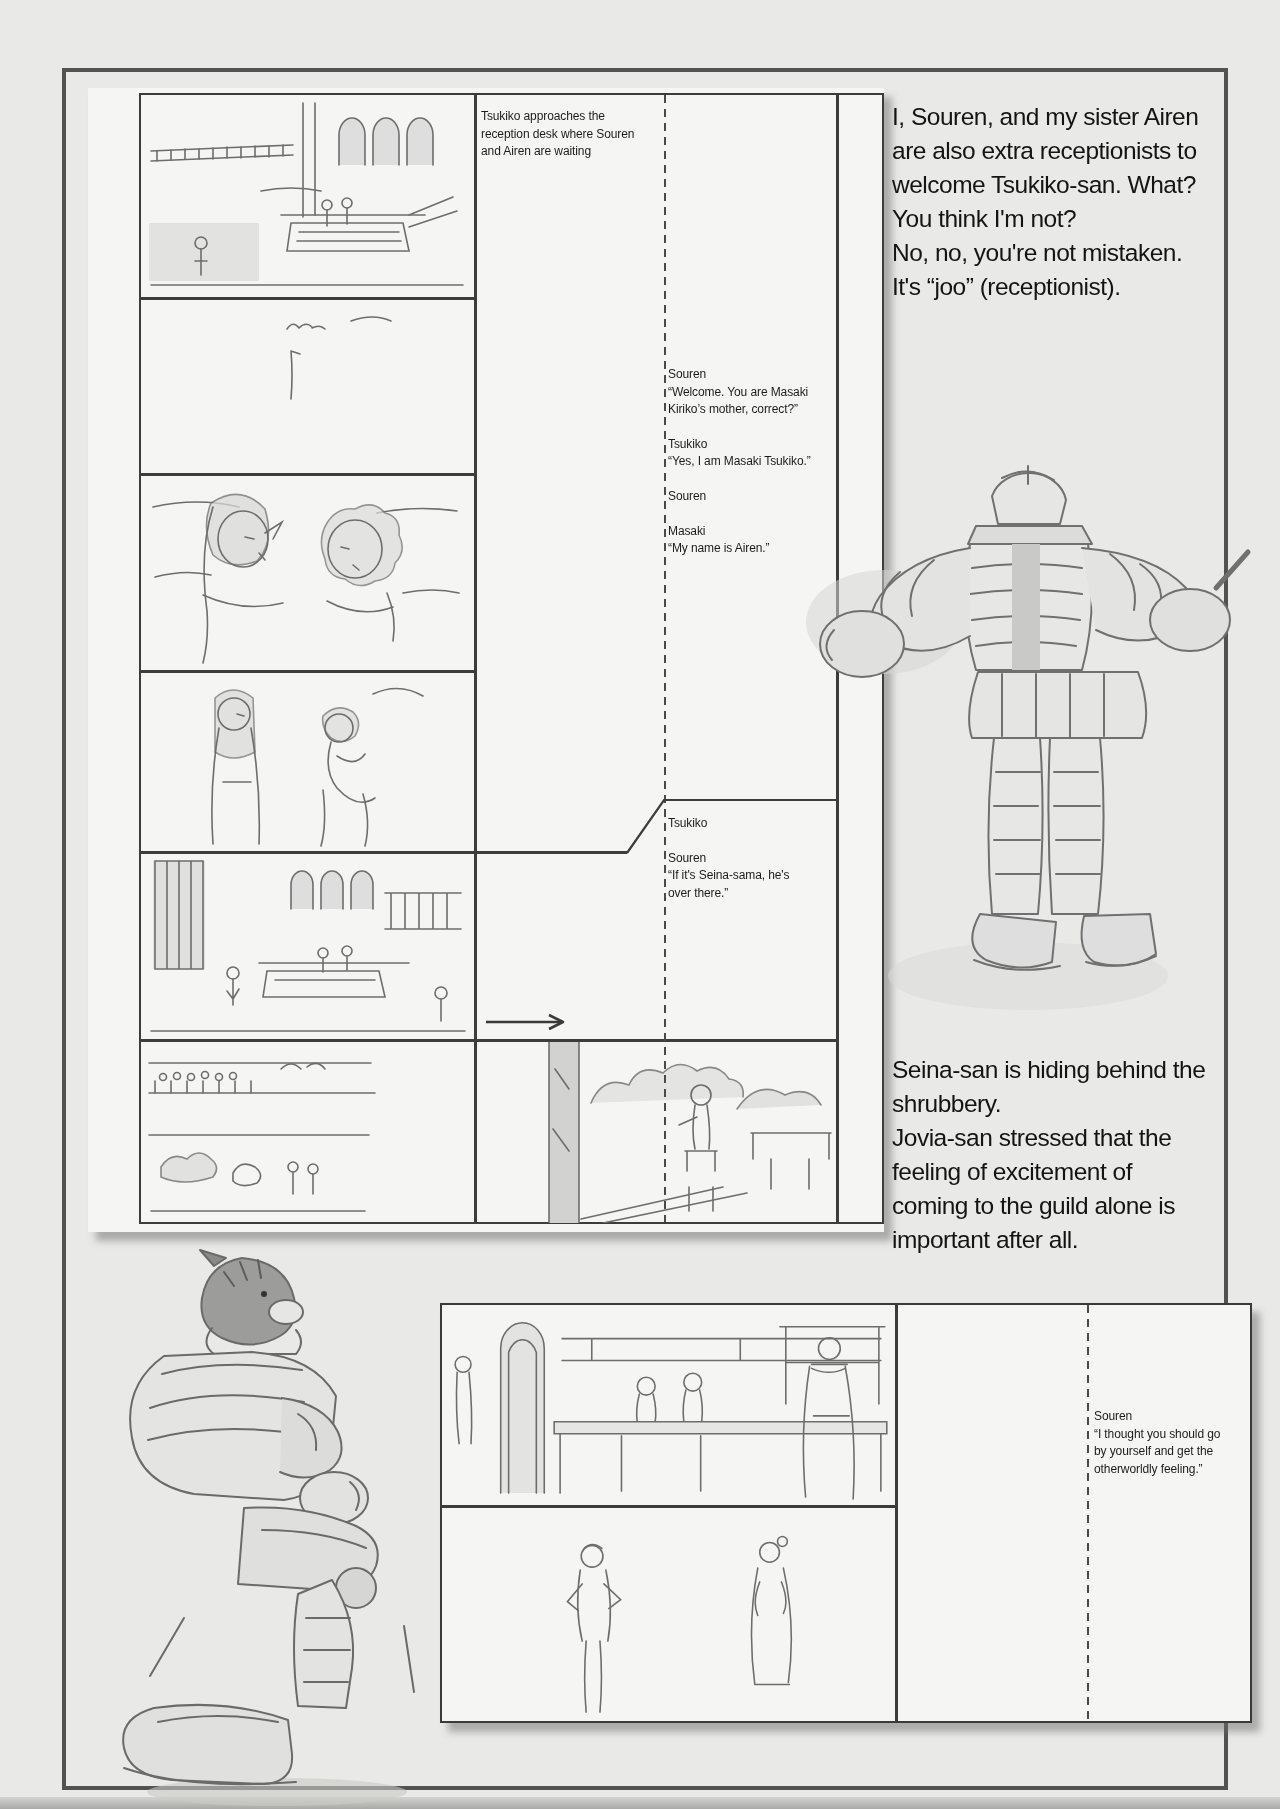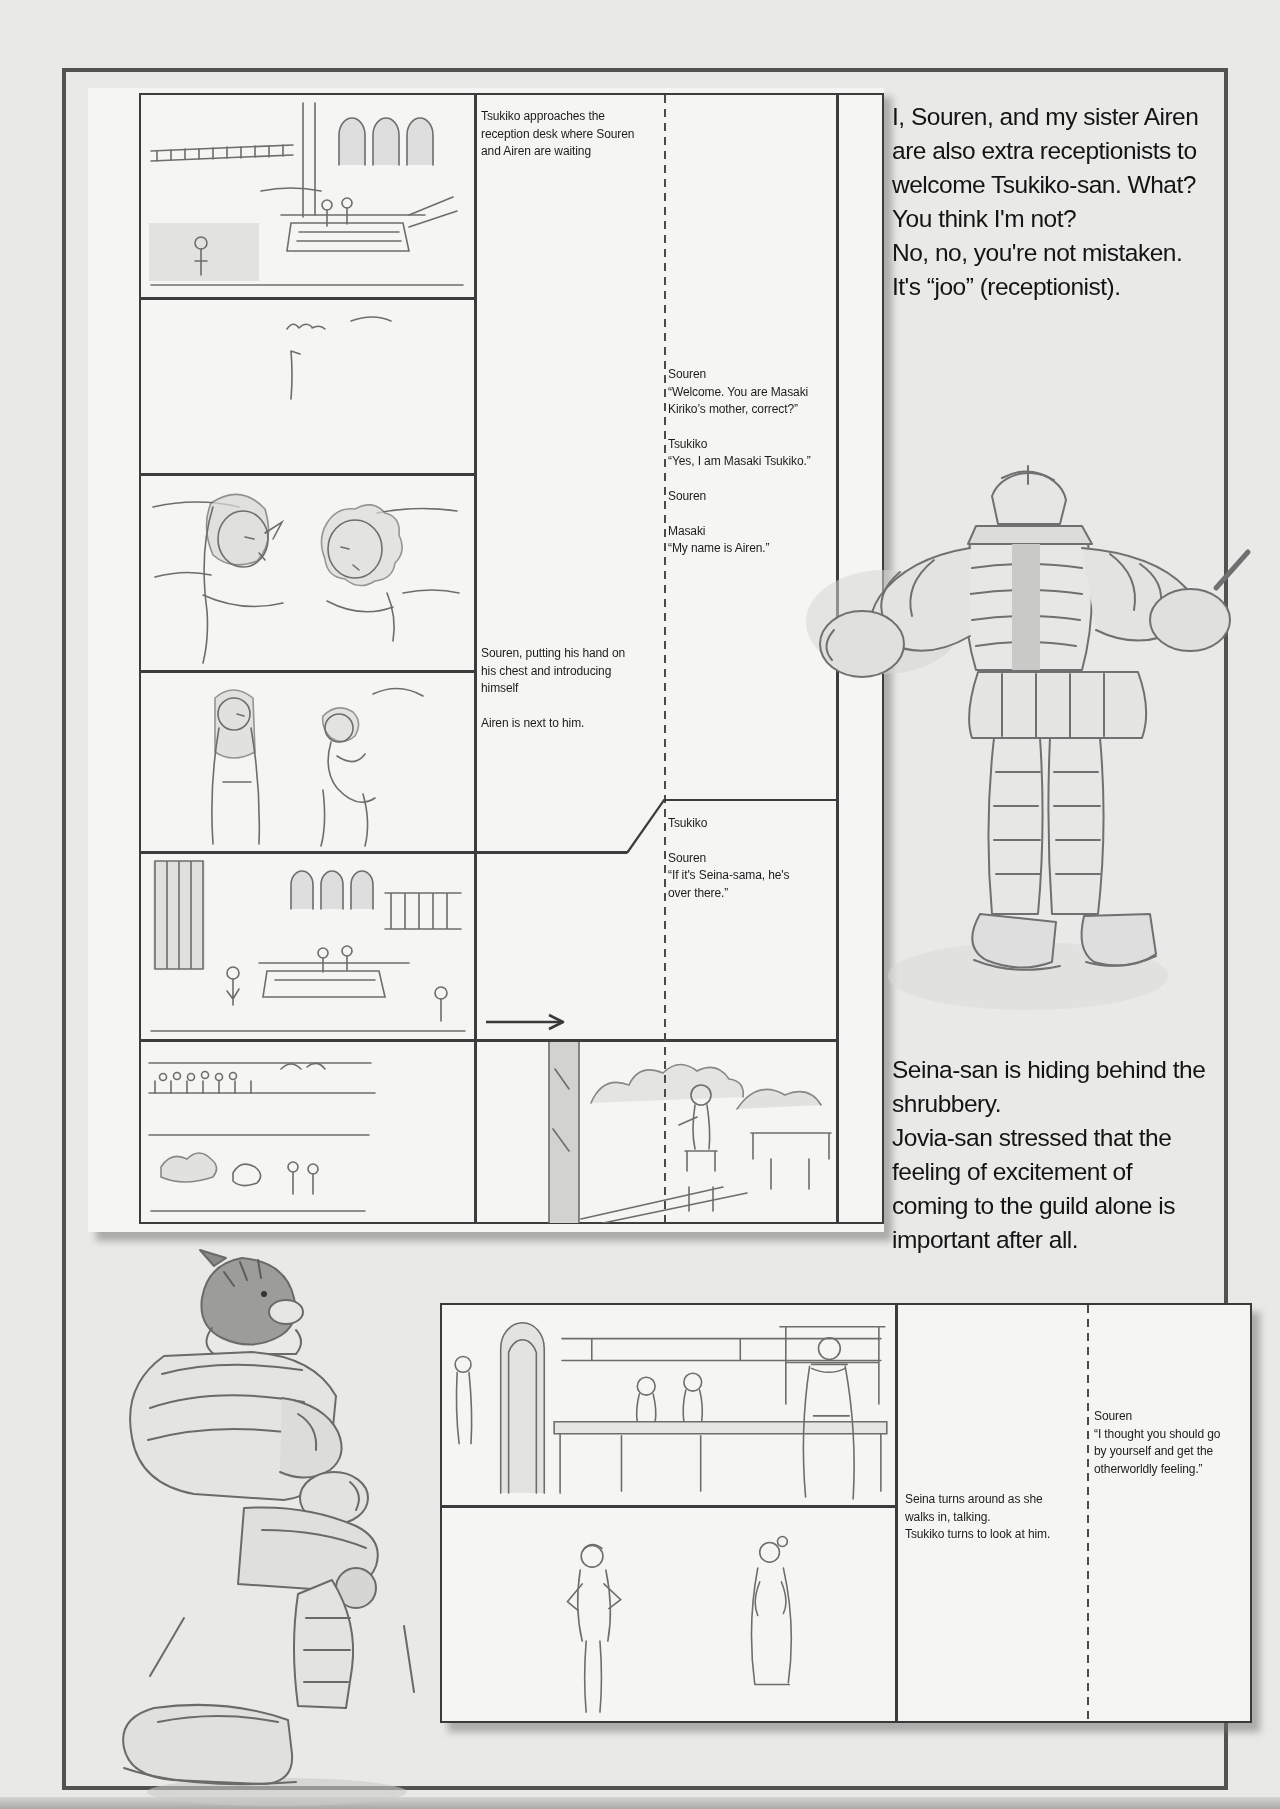--- a/index.html
+++ b/index.html
@@ -165,25 +165,20 @@
       <div class="vline" style="left:695px"></div>
 
       <svg style="position:absolute;left:480px;top:698px" width="220" height="66" viewBox="0 0 220 66">
         <polyline points="6,60 43,7 217,7" fill="none" stroke="#3c3c3c" stroke-width="2.2"></polyline>
       </svg>
     </div>
 
     <div class="txt pre" style="left:393px;top:20px">Tsukiko approaches the
 reception desk where Souren
 and Airen are waiting</div>
-    <div class="txt pre" style="left:393px;top:557px">Souren, putting his hand on
-his chest and introducing
-himself
-
-Airen is next to him.</div>
 
     <svg class="sketch" style="left:395px;top:924px" width="92" height="20" viewBox="0 0 92 20">
       <line x1="3" y1="10" x2="78" y2="10" stroke="#3a3a3a" stroke-width="2.6"></line>
       <polyline points="66,3 80,10 66,17" fill="none" stroke="#3a3a3a" stroke-width="2.6" stroke-linejoin="round"></polyline>
     </svg>
 
     <div class="txt" style="left:580px;top:278px">
       <div class="d-entry">
         <div class="pre">Souren</div>
         <div class="pre">“Welcome. You are Masaki
@@ -315,23 +310,20 @@
           <circle cx="343" cy="37" r="5"></circle>
         <path d="M318,64 q-11,58 -3,118 M344,64 q13,58 5,116 M316,182 h34"></path>
         <path d="M320,78 q-8,20 -2,34 M342,78 q8,20 2,32"></path>
       </g>
     </svg>
 
     <div class="hline" style="top:200px;left:0;width:453px"></div>
     <div class="vline" style="left:453px"></div>
     <div class="vline dash" style="left:645px"></div>
 
-    <div class="txt pre" style="left:463px;top:186px">Seina turns around as she
-walks in, talking.
-Tsukiko turns to look at him.</div>
 
     <div class="txt" style="left:652px;top:103px">
       <div class="d-entry">
         <div class="pre">Souren</div>
         <div class="pre">“I thought you should go
 by yourself and get the
 otherworldly feeling.”</div>
       </div>
     </div>
   </section>

